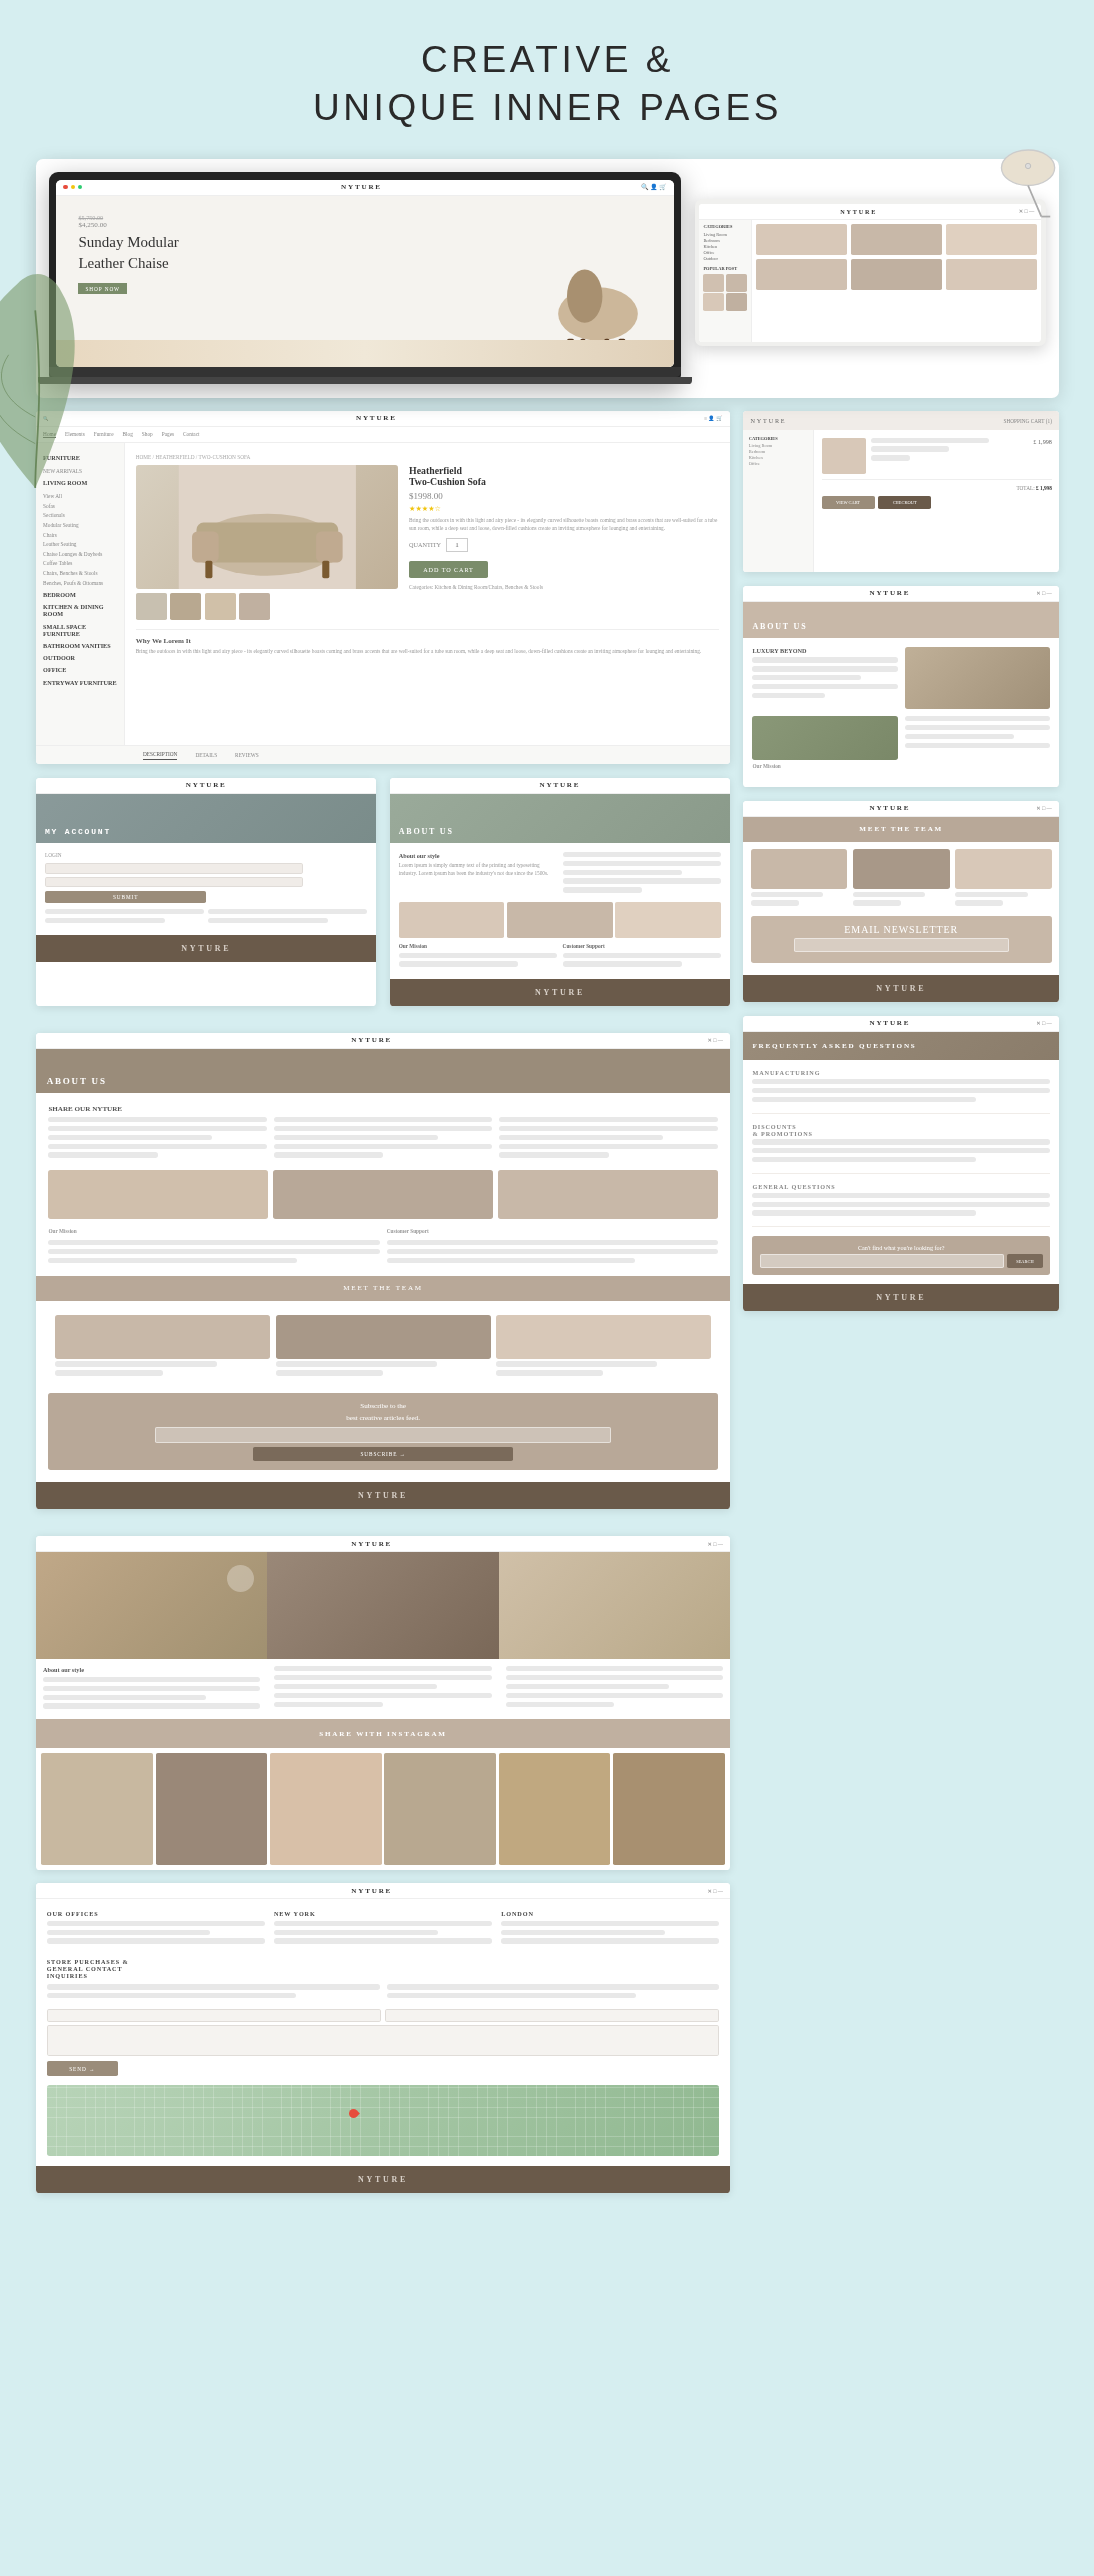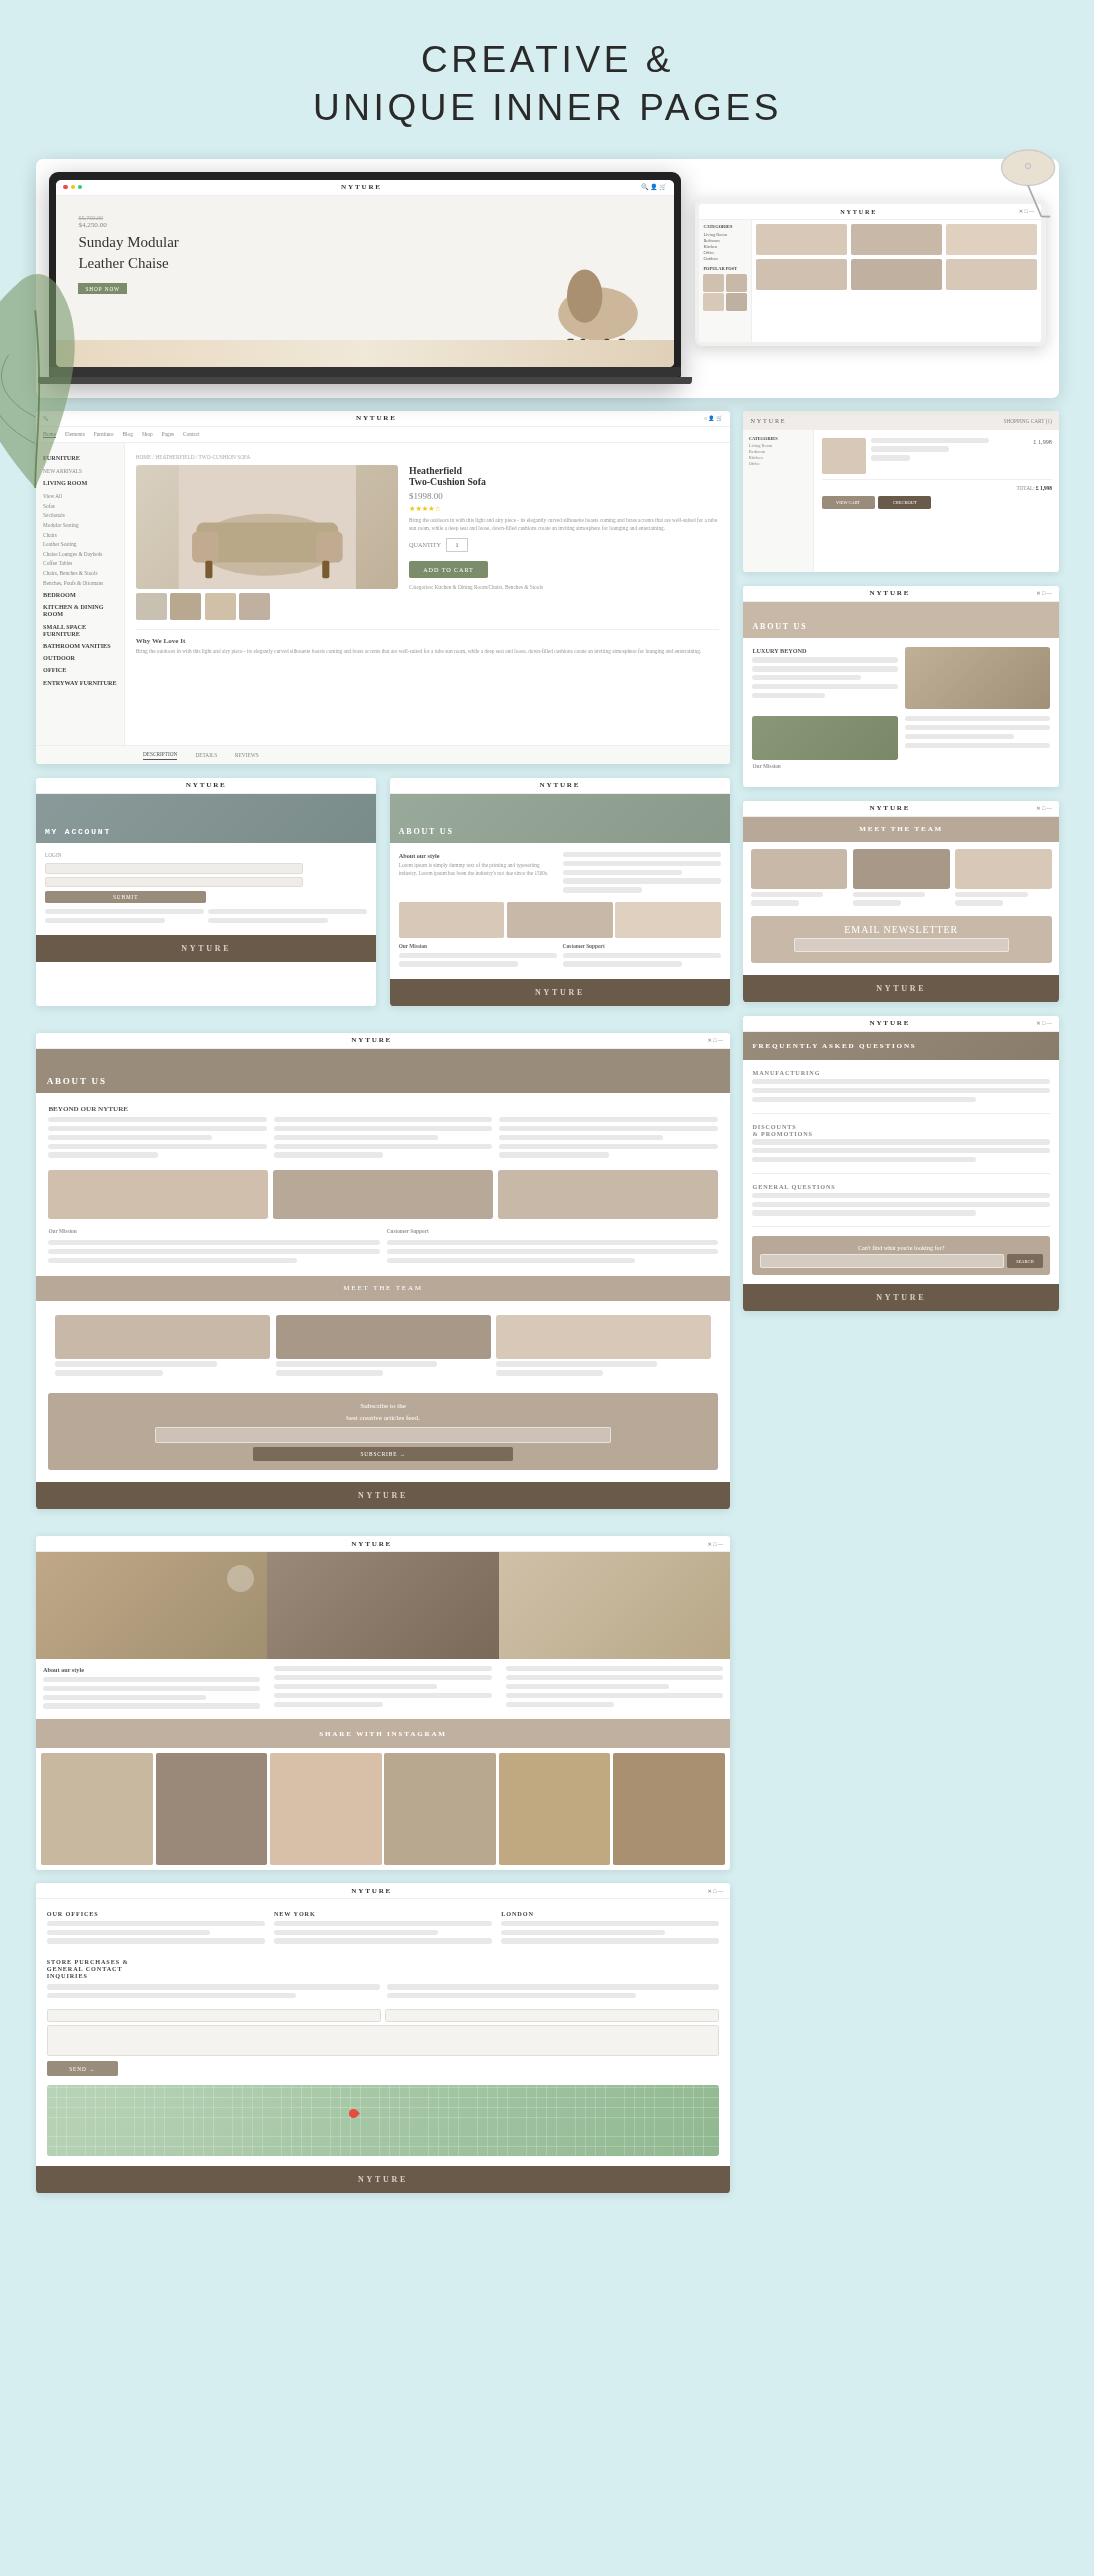--- a/index.html
+++ b/index.html
@@ -631,21 +631,21 @@
                 <div class="qty-selector">
                   <div class="qty-label">QUANTITY</div>
                   <div class="qty-box">1</div>
                 </div>
                 <div class="add-to-cart-btn">ADD TO CART</div>
                 <div class="tiny-text" style="margin-top: 5.3px;">Categories: Kitchen &amp; Dining Room/Chairs, Benches &amp; Stools</div>
               </div>
             </div>
 
             <div style="margin-top: 9px; border-top: 0.9px solid #eee; padding-top: 7.1px;">
-              <div class="small-title">Why We Love It</div>
+              <div class="small-title">Why We Lorem It</div>
               <div class="tiny-text">Bring the outdoors in with this light and airy piece - its elegantly curved silhouette boasts coming and brass accents that are well-suited for a tube sun room, while a deep seat and loose, down-filled cushions create an inviting atmosphere for lounging and entertaining.</div>
             </div>
           </div>
         </div>
 
         <div style="background: #f8f8f6; height: 19.5px; display: flex; align-items: center; padding: 0 107px; gap: 18px; border-top: 0.9px solid #eee; font-size: 5.3px; color: #888;">
           <span style="color: #555; border-bottom: 0.9px solid #555; padding-bottom: 1.8px;">DESCRIPTION</span>
           <span>DETAILS</span>
           <span>REVIEWS</span>
         </div>
@@ -733,21 +733,21 @@
 
       <div class="large-about-section">
         <div class="mini-nav">
           <div class="brand">NYTURE</div>
           <div style="font-size:5.3px; color:#888;">✕ □ —</div>
         </div>
         <div style="background: #9a8c7a; height: 44px; display: flex; align-items: flex-end; padding: 0 10.7px 7.1px;">
           <h3 style="color: #fff; font-size: 9px; font-weight: 600; letter-spacing: 1.8px; text-transform: uppercase;">ABOUT US</h3>
         </div>
         <div style="padding: 12.4px;">
-          <div class="small-title">BEYOND OUR NYTURE</div>
+          <div class="small-title">SHARE OUR NYTURE</div>
           <div style="display: grid; grid-template-columns: 1fr 1fr 1fr; gap: 7.1px; margin-bottom: 9px;">
             <div>
               <div class="placeholder-text-block w-full"></div>
               <div class="placeholder-text-block w-full"></div>
               <div class="placeholder-text-block w-3q"></div>
               <div class="placeholder-text-block w-full"></div>
               <div class="placeholder-text-block w-half"></div>
             </div>
             <div>
               <div class="placeholder-text-block w-full"></div>

